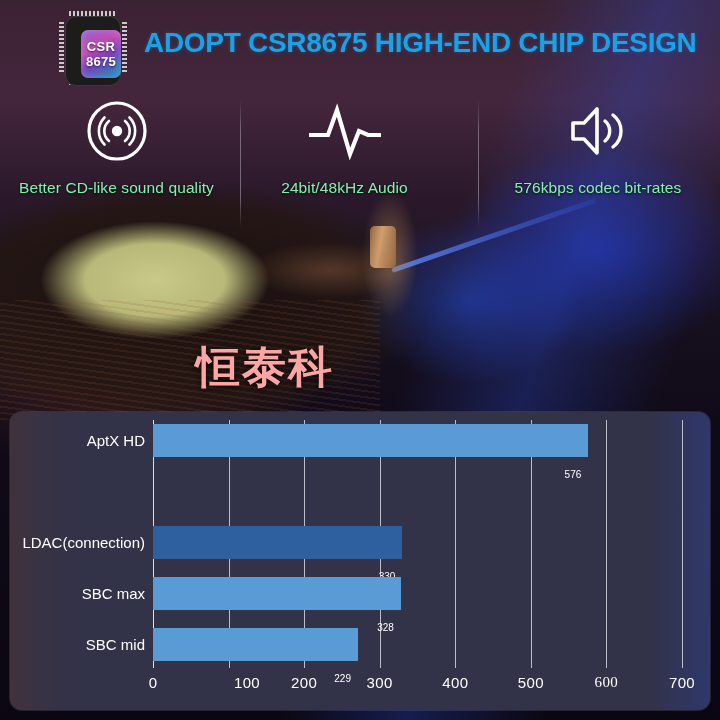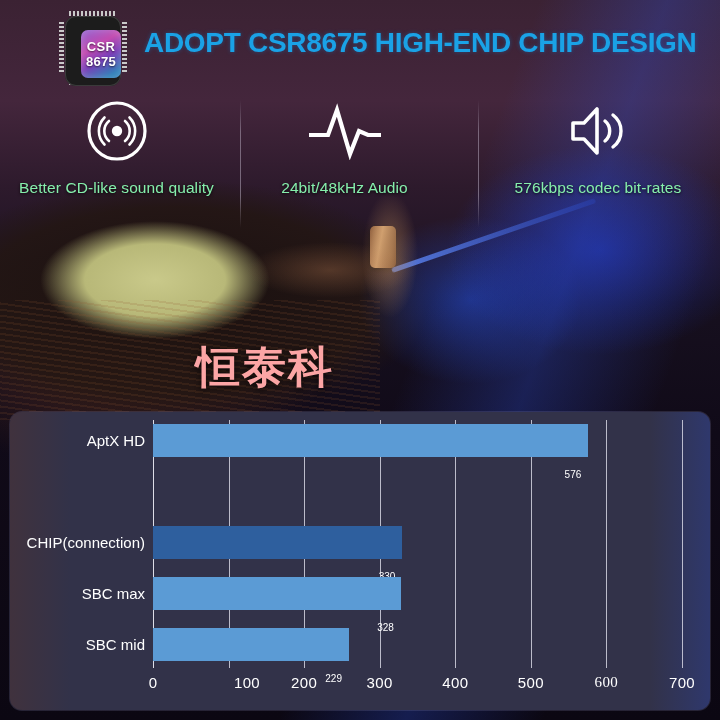--- a/index.html
+++ b/index.html
@@ -343,33 +343,33 @@
         <div class="axis-label" style="left: 596.429px; font-family: Liberation Serif, serif;">600</div>
         <div class="gridline" style="left: 672px;"></div>
         <div class="axis-label" style="left: 672px;">700</div>
         <div class="bar-row" style="top: 12px; width: 700px;">
           <div class="cat-label" style="right: 565px;">AptX HD</div>
           <div class="bar" style="left: 143px; width: 435.291px; background: rgb(91, 155, 213);">
             <div class="bar-value">576</div>
           </div>
         </div>
         <div class="bar-row" style="top: 114px; width: 700px;">
-          <div class="cat-label" style="right: 565px;">CHIP(connection)</div>
+          <div class="cat-label" style="right: 565px;">LDAC(connection)</div>
           <div class="bar dark" style="left: 143px; width: 249.386px; background: rgb(46, 95, 158);">
             <div class="bar-value">330</div>
           </div>
         </div>
         <div class="bar-row" style="top: 165px; width: 700px;">
           <div class="cat-label" style="right: 565px;">SBC max</div>
           <div class="bar" style="left: 143px; width: 247.874px; background: rgb(91, 155, 213);">
             <div class="bar-value">328</div>
           </div>
         </div>
         <div class="bar-row" style="top: 216px; width: 700px;">
           <div class="cat-label" style="right: 565px;">SBC mid</div>
-          <div class="bar" style="left: 143px; width: 196px; background: rgb(91, 155, 213);">
+          <div class="bar" style="left: 143px; width: 157px; background: rgb(91, 155, 213); padding-left: 48px;">
             <div class="bar-value">229</div>
           </div>
         </div>
       </div>
   </div>
 
 </div>
 
 </body></html>

